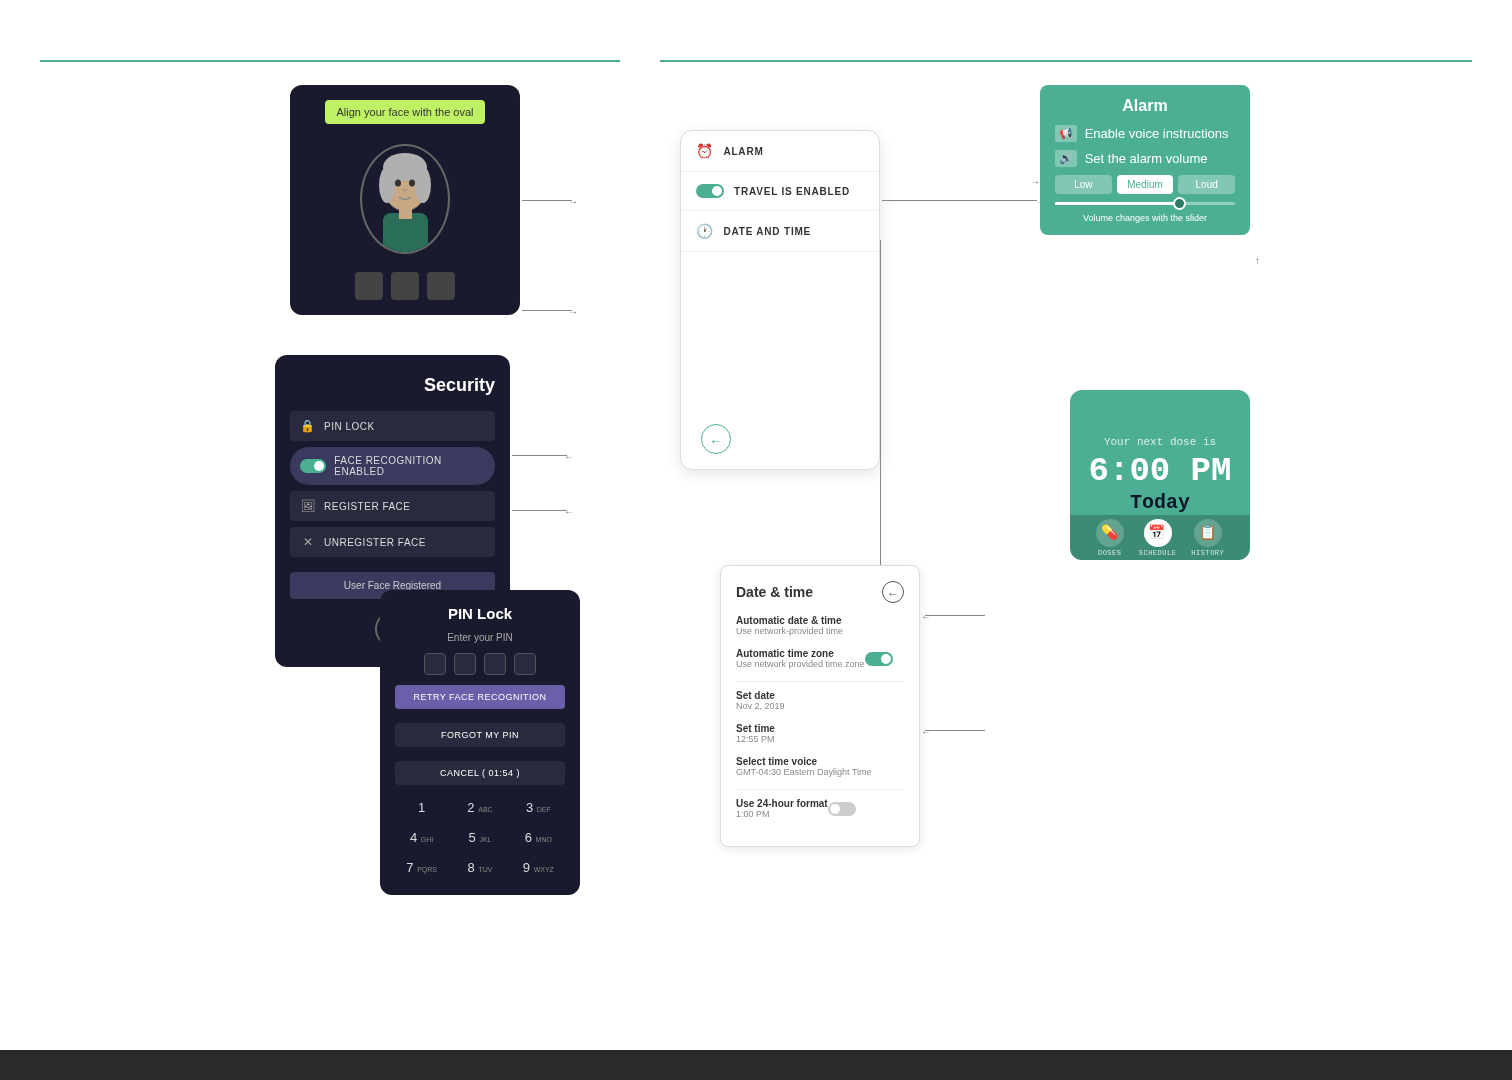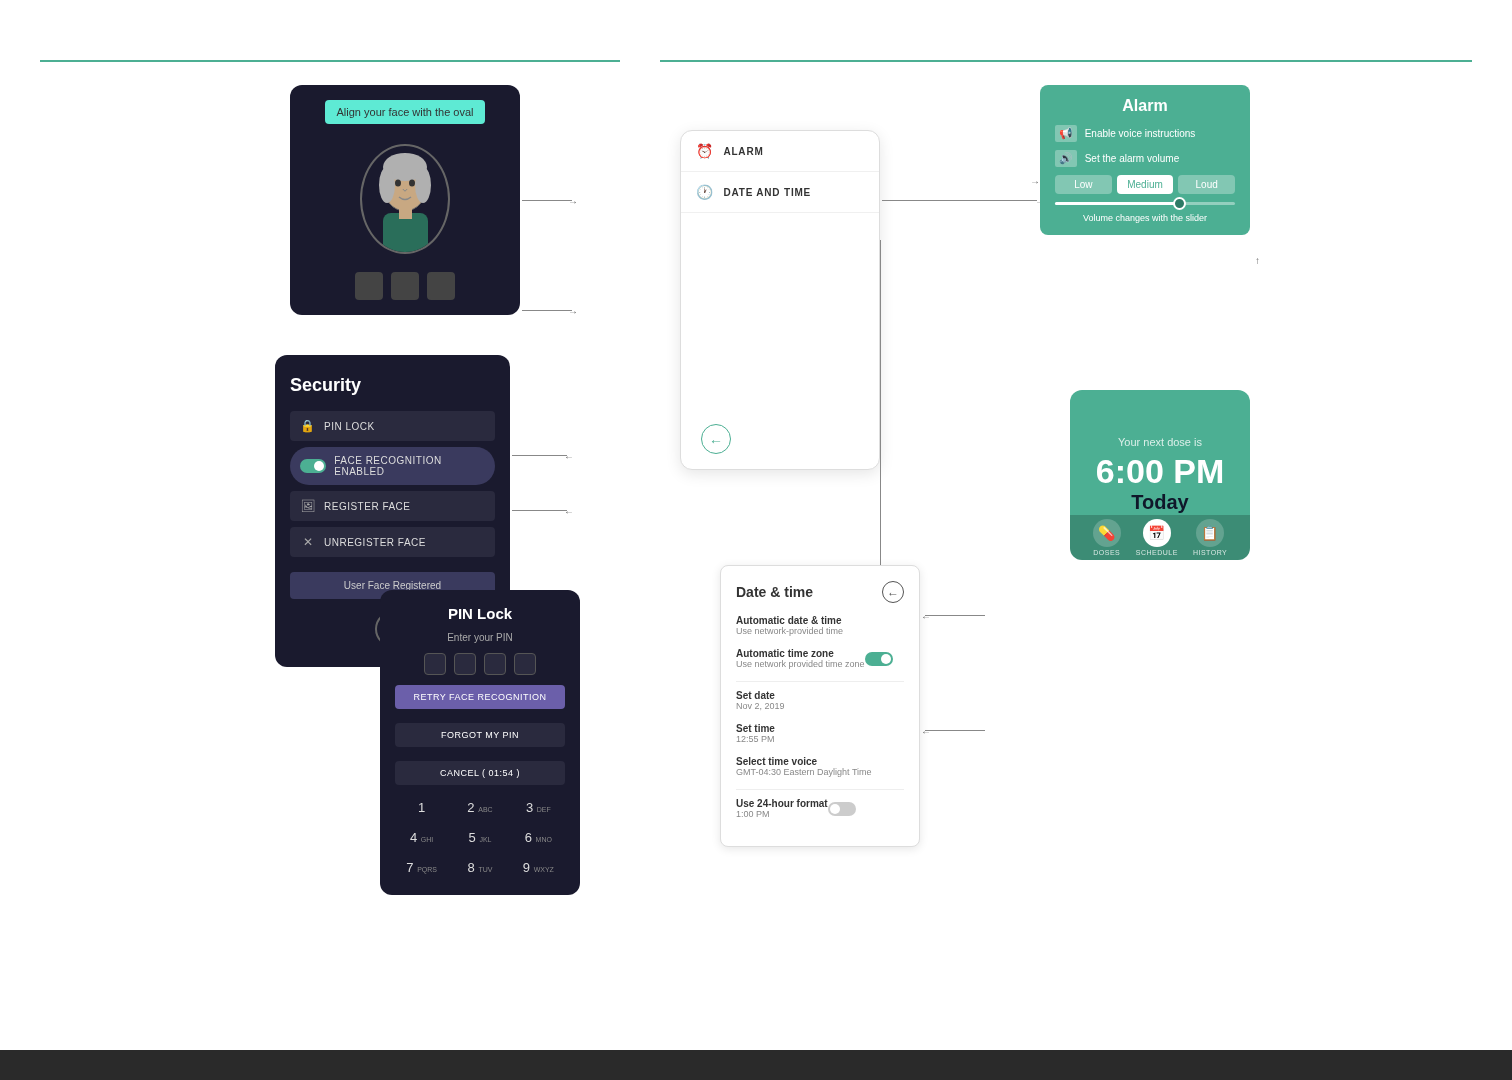--- a/index.html
+++ b/index.html
@@ -32,21 +32,21 @@
       width: 230px;
       height: 230px;
       background: #1a1a2e;
       border-radius: 12px;
       display: flex;
       flex-direction: column;
       align-items: center;
       padding: 15px;
     }
     .face-scan-tooltip {
-      background: #5eead4;
+      background: #bef264;
       border-radius: 4px;
       padding: 6px 12px;
       font-size: 11px;
       color: #333;
       margin-bottom: 10px;
       white-space: nowrap;
     }
     .face-illustration {
       width: 120px;
       height: 130px;
@@ -85,21 +85,21 @@
       left: 275px;
       width: 235px;
       background: #1a1a2e;
       border-radius: 12px;
       padding: 20px 15px;
     }
     .security-title {
       color: #ffffff;
       font-size: 18px;
       font-weight: 600;
-      text-align: left;
+      text-align: right;
       margin-bottom: 15px;
     }
     .security-item {
       background: #2a2a3e;
       border-radius: 4px;
       padding: 8px 10px;
       margin-bottom: 6px;
       display: flex;
       align-items: center;
       gap: 8px;
@@ -305,21 +305,21 @@
     }
     .alarm-option-icon {
       font-size: 11px;
       color: white;
       background: rgba(255,255,255,0.3);
       padding: 2px 4px;
       border-radius: 2px;
     }
     .alarm-option-text {
       color: white;
-      font-size: 10px;
+      font-size: 13px;
     }
     .volume-row {
       display: flex;
       gap: 5px;
       margin: 8px 0;
     }
     .volume-btn {
       background: rgba(255,255,255,0.3);
       color: white;
       border: none;
@@ -374,20 +374,21 @@
       left: 1070px;
       width: 180px;
       height: 170px;
       background: #4CAF93;
       border-radius: 12px;
       padding: 15px;
       display: flex;
       flex-direction: column;
       align-items: center;
       justify-content: center;
+      font-family: Liberation Mono, monospace;
     }
     .dose-subtitle {
       color: rgba(255,255,255,0.8);
       font-size: 11px;
       margin-bottom: 5px;
     }
     .dose-time {
       color: white;
       font-size: 34px;
       font-weight: 700;
@@ -697,20 +698,26 @@
   </div>
 </div>
 
 <div class="personalize-screen">
 
   <div class="personalize-item">
     <div class="personalize-icon">⏰</div>
     <div class="personalize-label">ALARM</div>
   </div>
 
+  <div class="personalize-item">
+    <div style="width:28px;height:14px;background:#4CAF93;border-radius:7px;position:relative;">
+      <div style="position:absolute;right:2px;top:2px;width:10px;height:10px;background:white;border-radius:50%;"></div>
+    </div>
+    <div class="personalize-label">TRAVEL IS ENABLED</div>
+  </div>
 
   <div class="personalize-item">
     <div class="personalize-icon">🕐</div>
     <div class="personalize-label">DATE AND TIME</div>
   </div>
 
   <div class="personalize-back">←</div>
 </div>
 
 <div class="conn-line h-line" style="top: 200px; left: 882px; width: 155px;"></div>

